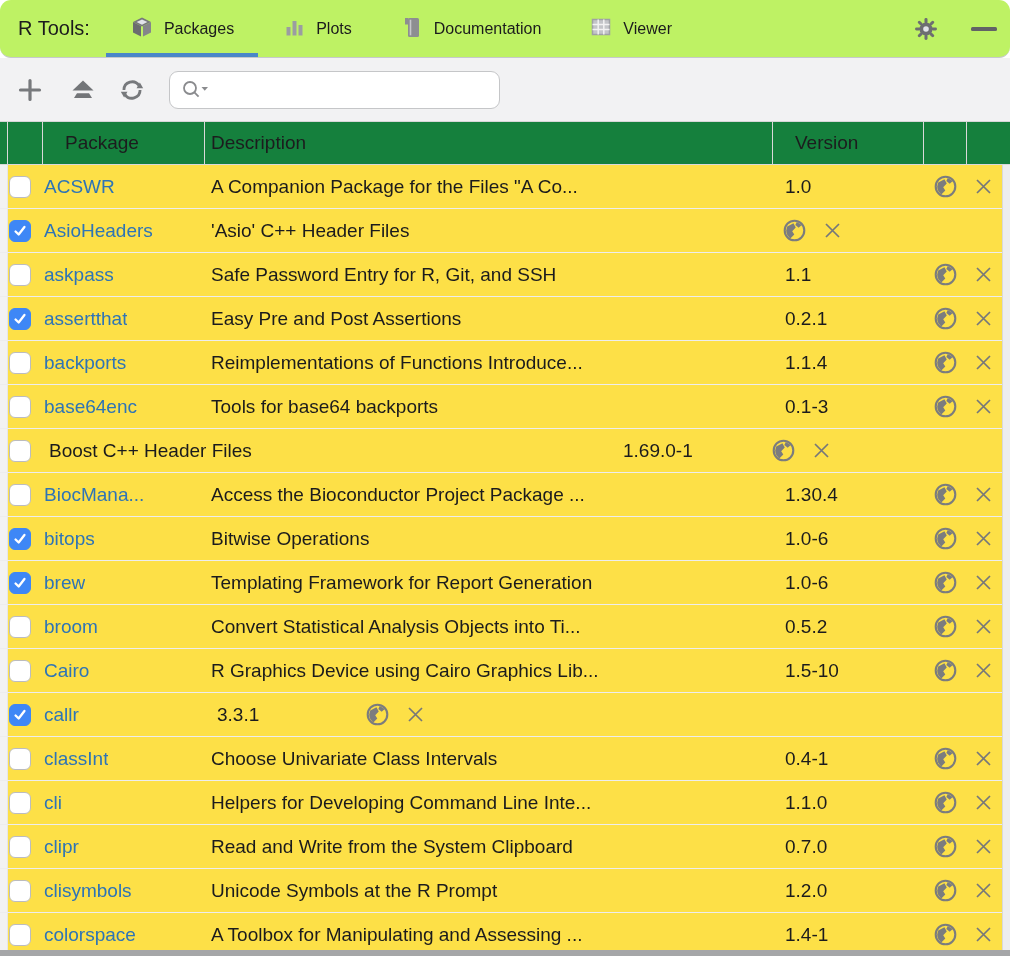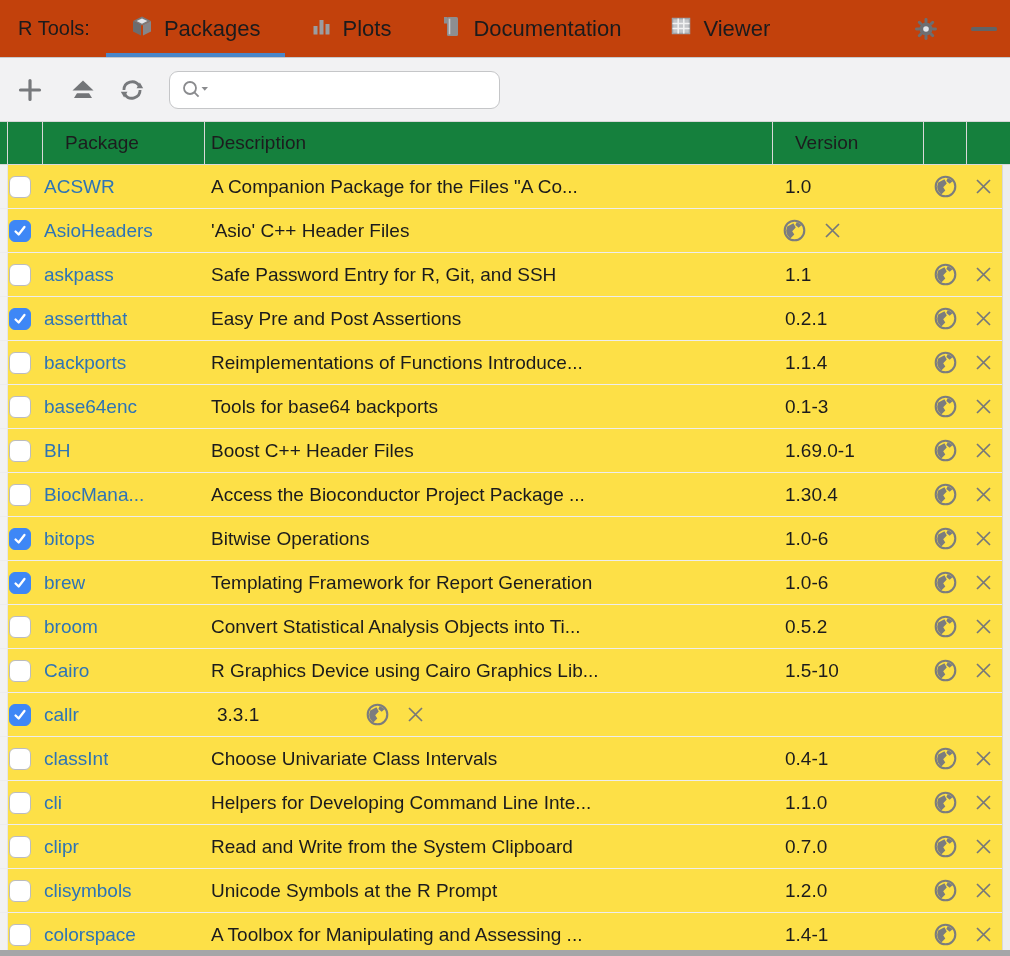--- a/index.html
+++ b/index.html
@@ -8,32 +8,33 @@
     font-family: "Liberation Sans", sans-serif;
     background:#ffffff;
     position:relative;
     overflow:hidden;
     color:#1c1c1e;
   }
 
   
   .tabbar {
     height:58px;
-    background:#c2410c;
+    background:#bef264;
     border-bottom:1px solid #c7c9cd;
     display:flex;
     align-items:center;
+    border-radius:11px;
   }
   .rtools-label { font-size:20px; color:#1b1b1d; margin-left:18px; white-space:nowrap; }
   .tabs { display:flex; height:100%; margin-left:16px; }
   .tab {
     position:relative;
     display:flex; align-items:center; gap:10px;
     padding:0 24px;
-    font-size:22px; color:#1b1b1d;
+    font-size:16px; color:#1b1b1d;
     cursor:default; white-space:nowrap;
   }
   .tab.active::after {
     content:""; position:absolute; left:0; right:0; bottom:0;
     height:4px; background:#4a86c8;
   }
   .tabbar-spacer { flex:1; }
   .tb-btn { display:flex; align-items:center; justify-content:center; background:none; border:none; }
   .gear-btn { margin-right:30px; }
   .min-btn { margin-right:12px; }
@@ -434,23 +435,20 @@
       </button>
     </div>
   </div>
     <div class="row">
     <div class="cell col-gutter"></div>
     <div class="cell col-check">
       <span class="checkbox">
         
       </span>
     </div>
-    <div class="cell col-pkg">
-      <a class="pkg-link" href="#">BH</a>
-    </div>
     <div class="cell col-desc">Boost C++ Header Files</div>
     <div class="cell col-ver">1.69.0-1</div>
     <div class="cell col-globe">
       <button class="iconbtn">
         <svg width="25" height="25" viewBox="0 0 24 24">
           <circle cx="12" cy="12" r="9.4" fill="none" stroke="#7b7c7e" stroke-width="2"></circle>
           <path d="M5 8.2 L11 5 L13.2 9 L9.8 12.6 L11.8 15.8 L8 19.6 C5.6 17.8 4 15 4 12 Z" fill="#7b7c7e"></path>
           <path d="M14.2 3.8 L19 6.8 L16 9.4 L12.8 6.6 Z" fill="#7b7c7e"></path>
         </svg>
       </button>

